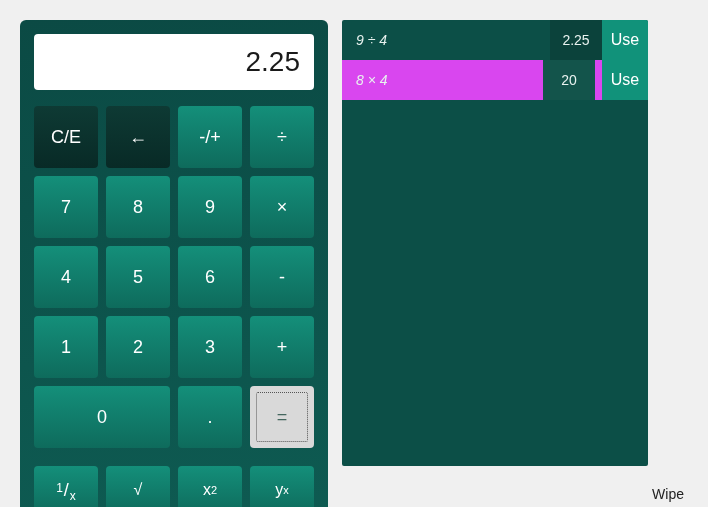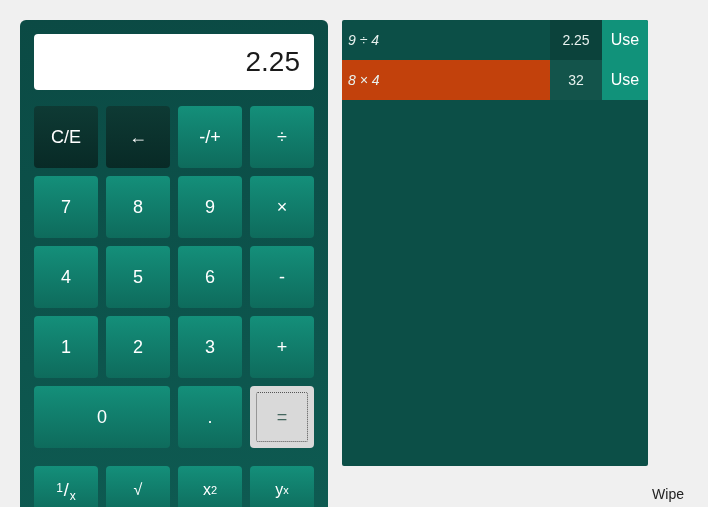--- a/index.html
+++ b/index.html
@@ -87,26 +87,26 @@
     border-radius: 2px;
     overflow: hidden;
   }
   .hrow {
     display: flex;
     align-items: stretch;
     height: 40px;
     color: #e8f2ef;
     font-size: 14px;
   }
-  .hrow.alt { background: #c2410c; }
+  .hrow.alt { background: #d946ef; gap: 7px; }
   .hrow .expr {
     flex: 1;
     display:flex;
     align-items:center;
-    padding-left: 6px;
+    padding-left: 14px;
     font-style: italic;
   }
   .hrow .res {
     width: 52px;
     display:flex;
     align-items:center;
     justify-content:center;
     background: #0b423b;
     font-style: normal;
   }
@@ -187,18 +187,18 @@
 
 <div class="history-wrap">
   <div class="history">
     <div class="hrow">
       <div class="expr">9 ÷ 4</div>
       <div class="res">2.25</div>
       <div class="use">Use</div>
     </div>
     <div class="hrow alt">
       <div class="expr">8 × 4</div>
-      <div class="res">32</div>
+      <div class="res">20</div>
       <div class="use">Use</div>
     </div>
   </div>
   <div class="wipe">Wipe</div>
 </div>
 
 </body></html>

